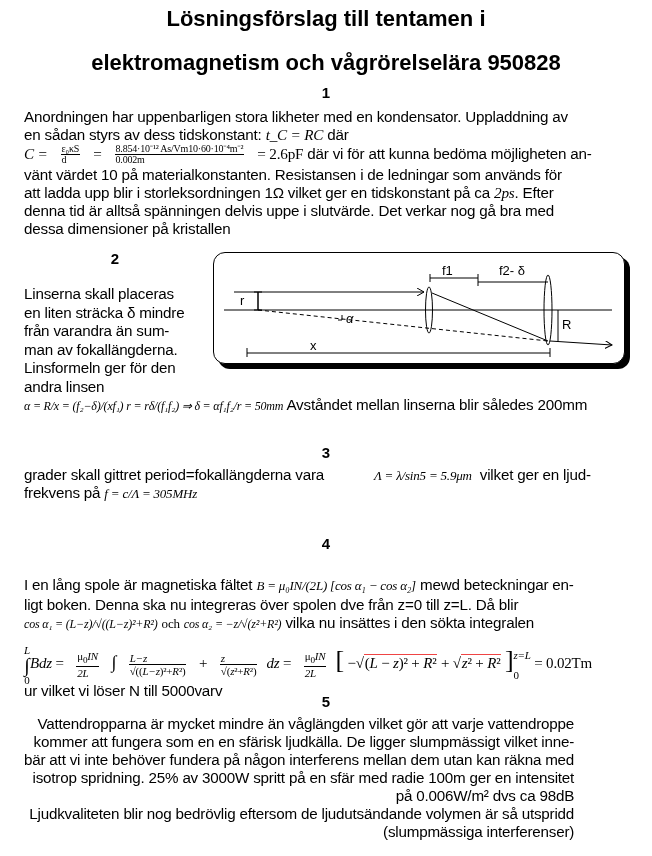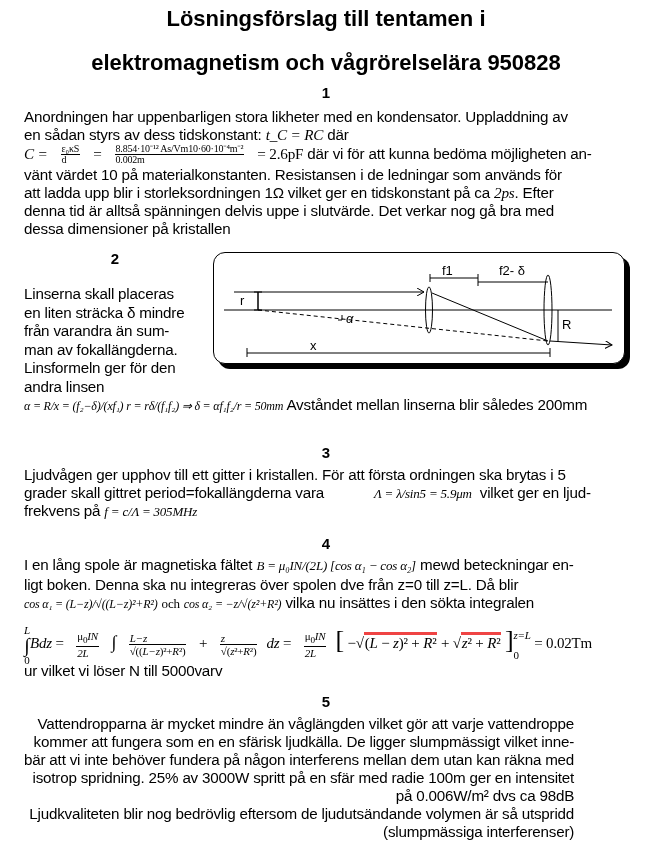--- a/index.html
+++ b/index.html
@@ -7,21 +7,21 @@
          font-family:"Liberation Sans", sans-serif; font-size:15.2px; }
   .title { position:absolute; left:0; width:652px; text-align:center; font-weight:bold; font-size:22px; }
   .num { position:absolute; text-align:center; font-weight:bold; font-size:15px; }
   .para { position:absolute; left:24px; line-height:18px; letter-spacing:-0.2px; white-space:nowrap; }
   .m { font-family:"Liberation Serif", serif; font-style:italic; }
   .mu { font-family:"Liberation Serif", serif; }
   .frac { display:inline-block; vertical-align:middle; text-align:left; font-family:"Liberation Serif", serif; font-size:10px; line-height:10px; margin:0 9px; }
   .frac > span { display:block; padding:0 1px; }
   .frac > span.num-part { border-bottom:1px solid #000; }
   .big .frac { font-size:11px; line-height:12px; }
-  .sq { border-top:3px solid #ef4444; padding:0 1px; }
+  .sq { border-top:1px solid #ef4444; padding:0 1px; }
   .line { display:block; height:18px; }
   .fline { display:block; }
   .fig { position:absolute; left:213px; top:252px; width:410px; height:110px; border:1px solid #000; border-radius:12px; background:#fff; box-shadow:5px 5px 0 #000; }
   .fig svg { position:absolute; left:0; top:0; }
   .lbl { font-family:"Liberation Sans", sans-serif; font-size:13px; }
 </style>
 </head>
 <body>
 
 <div class="title" style="top:6px;">Lösningsförslag till tentamen i</div>
@@ -114,35 +114,34 @@
 
     <line x1="33" y1="100" x2="336" y2="100" stroke="#000"></line>
     <line x1="33" y1="95" x2="33" y2="104" stroke="#000"></line>
     <line x1="336" y1="95" x2="336" y2="104" stroke="#000"></line>
     <text x="96" y="97" class="lbl">x</text>
   </svg>
 </div>
 
 <div class="num" style="left:0;width:652px;top:444px;">3</div>
 <div class="para" style="top:466px;">
-  <span class="line">Ljudvågen ger upphov till ett gitter i kristallen. För att första ordningen ska brytas i 5</span>
   <span class="line">
     <span>grader skall gittret period=fokallängderna vara</span>
     <span class="m" style="font-size:13px;margin-left:46px;">Λ = λ/sin5 = 5.9μm</span>
     &nbsp;<span>vilket ger en ljud-</span>
   </span>
   <span class="line">
     <span>frekvens på</span>
     <span class="m" style="font-size:13px;">f = c/Λ = 305MHz</span>
   </span>
 </div>
 
 <div class="num" style="left:0;width:652px;top:535px;">4</div>
 <div class="para" style="top:556px;">
-  <span class="fline" style="height:20px;">
+  <span class="fline" style="height:20px;margin-top:20px;">
     <span>I en lång spole är magnetiska fältet</span>
     <span class="m" style="font-size:13px;">B = μ₀IN/(2L) [cos α₁ − cos α₂]</span>
     <span>mewd beteckningar en-</span>
   </span>
   <span class="line">ligt boken. Denna ska nu integreras över spolen dve från z=0 till z=L. Då blir</span>
   <span class="fline" style="height:24px;">
     <span class="m" style="font-size:12px;">cos α₁ = (L−z)/√((L−z)²+R²)</span>
     <span class="mu" style="font-size:13px;">och</span>
     <span class="m" style="font-size:12px;">cos α₂ = −z/√(z²+R²)</span>
     <span>vilka nu insättes i den sökta integralen</span>

